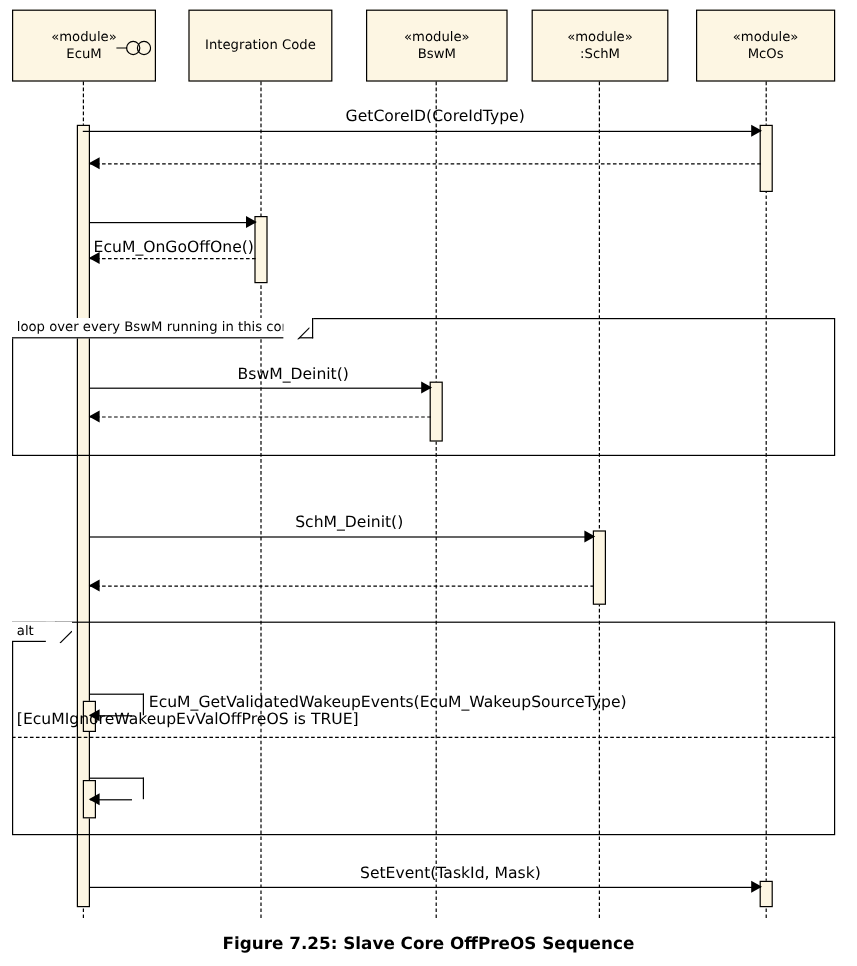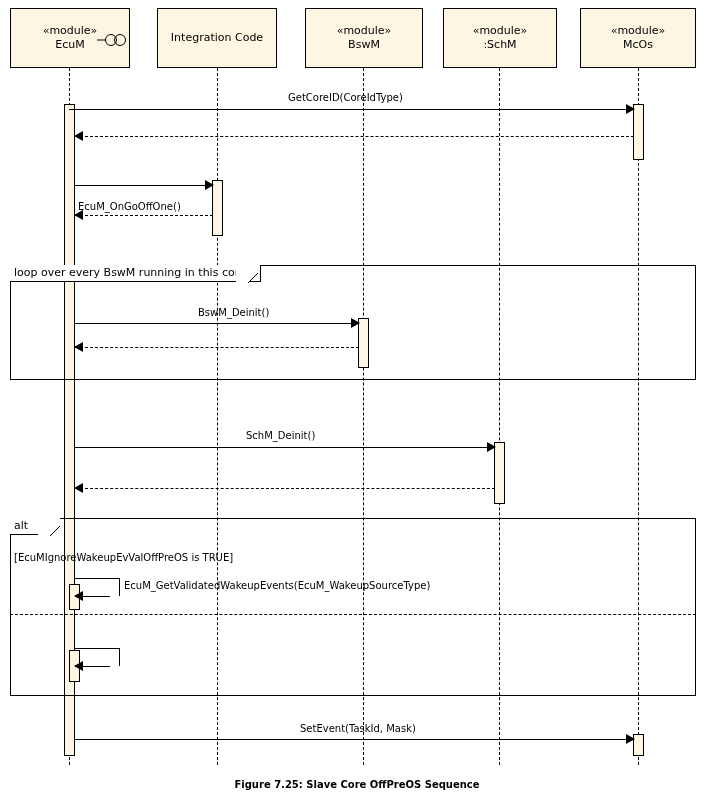--- a/index.html
+++ b/index.html
@@ -19,30 +19,30 @@
   .activation{position:absolute;background:#fdf6e3;border:1px solid #000;box-sizing:border-box;}
 
   .msg{position:absolute;height:0;}
   .msg .shaft{position:absolute;left:0;top:0;height:0;width:100%;}
   .msg.solid .shaft{border-top:1px solid #000;}
   .msg.dashed .shaft{border-top:1px dashed #000;}
 
   .arrowR{position:absolute;width:0;height:0;border-top:5px solid transparent;border-bottom:5px solid transparent;border-left:9px solid #000;top:-5px;}
   .arrowL{position:absolute;width:0;height:0;border-top:5px solid transparent;border-bottom:5px solid transparent;border-right:9px solid #000;top:-5px;}
 
-  .msg-label{position:absolute;font-size:10px;line-height:12px;white-space:nowrap;color:#000;}
+  .msg-label{position:absolute;font-size:13px;line-height:12px;white-space:nowrap;color:#000;}
 
   .frame{position:absolute;border:1px solid #000;box-sizing:border-box;background:transparent;}
   .frame-tab{position:absolute;border:1px solid #000;border-top:none;border-left:none;background:#ffffff;
     box-sizing:border-box;font-size:11px;line-height:14px;padding:1px 14px 1px 4px;white-space:nowrap;}
   .frame-tab:after{content:"";position:absolute;right:-1px;top:-1px;width:0;height:0;}
-  .guard{position:absolute;font-size:10px;line-height:12px;white-space:nowrap;}
+  .guard{position:absolute;font-size:13px;line-height:12px;white-space:nowrap;margin-top:42px;}
   .divider{position:absolute;height:0;border-top:1px dashed #000;}
 
-  .caption{position:absolute;width:714px;text-align:center;font-size:10px;font-weight:bold;}
+  .caption{position:absolute;width:714px;text-align:center;font-size:14px;font-weight:bold;}
 
   
   .selfmsg{position:absolute;}
   .selfmsg .top{position:absolute;left:0;top:0;height:0;border-top:1px solid #000;}
   .selfmsg .right{position:absolute;top:0;width:0;border-left:1px solid #000;}
   .selfmsg .bot{position:absolute;left:0;height:0;border-top:1px solid #000;}
 </style>
 </head>
 <body>
 

